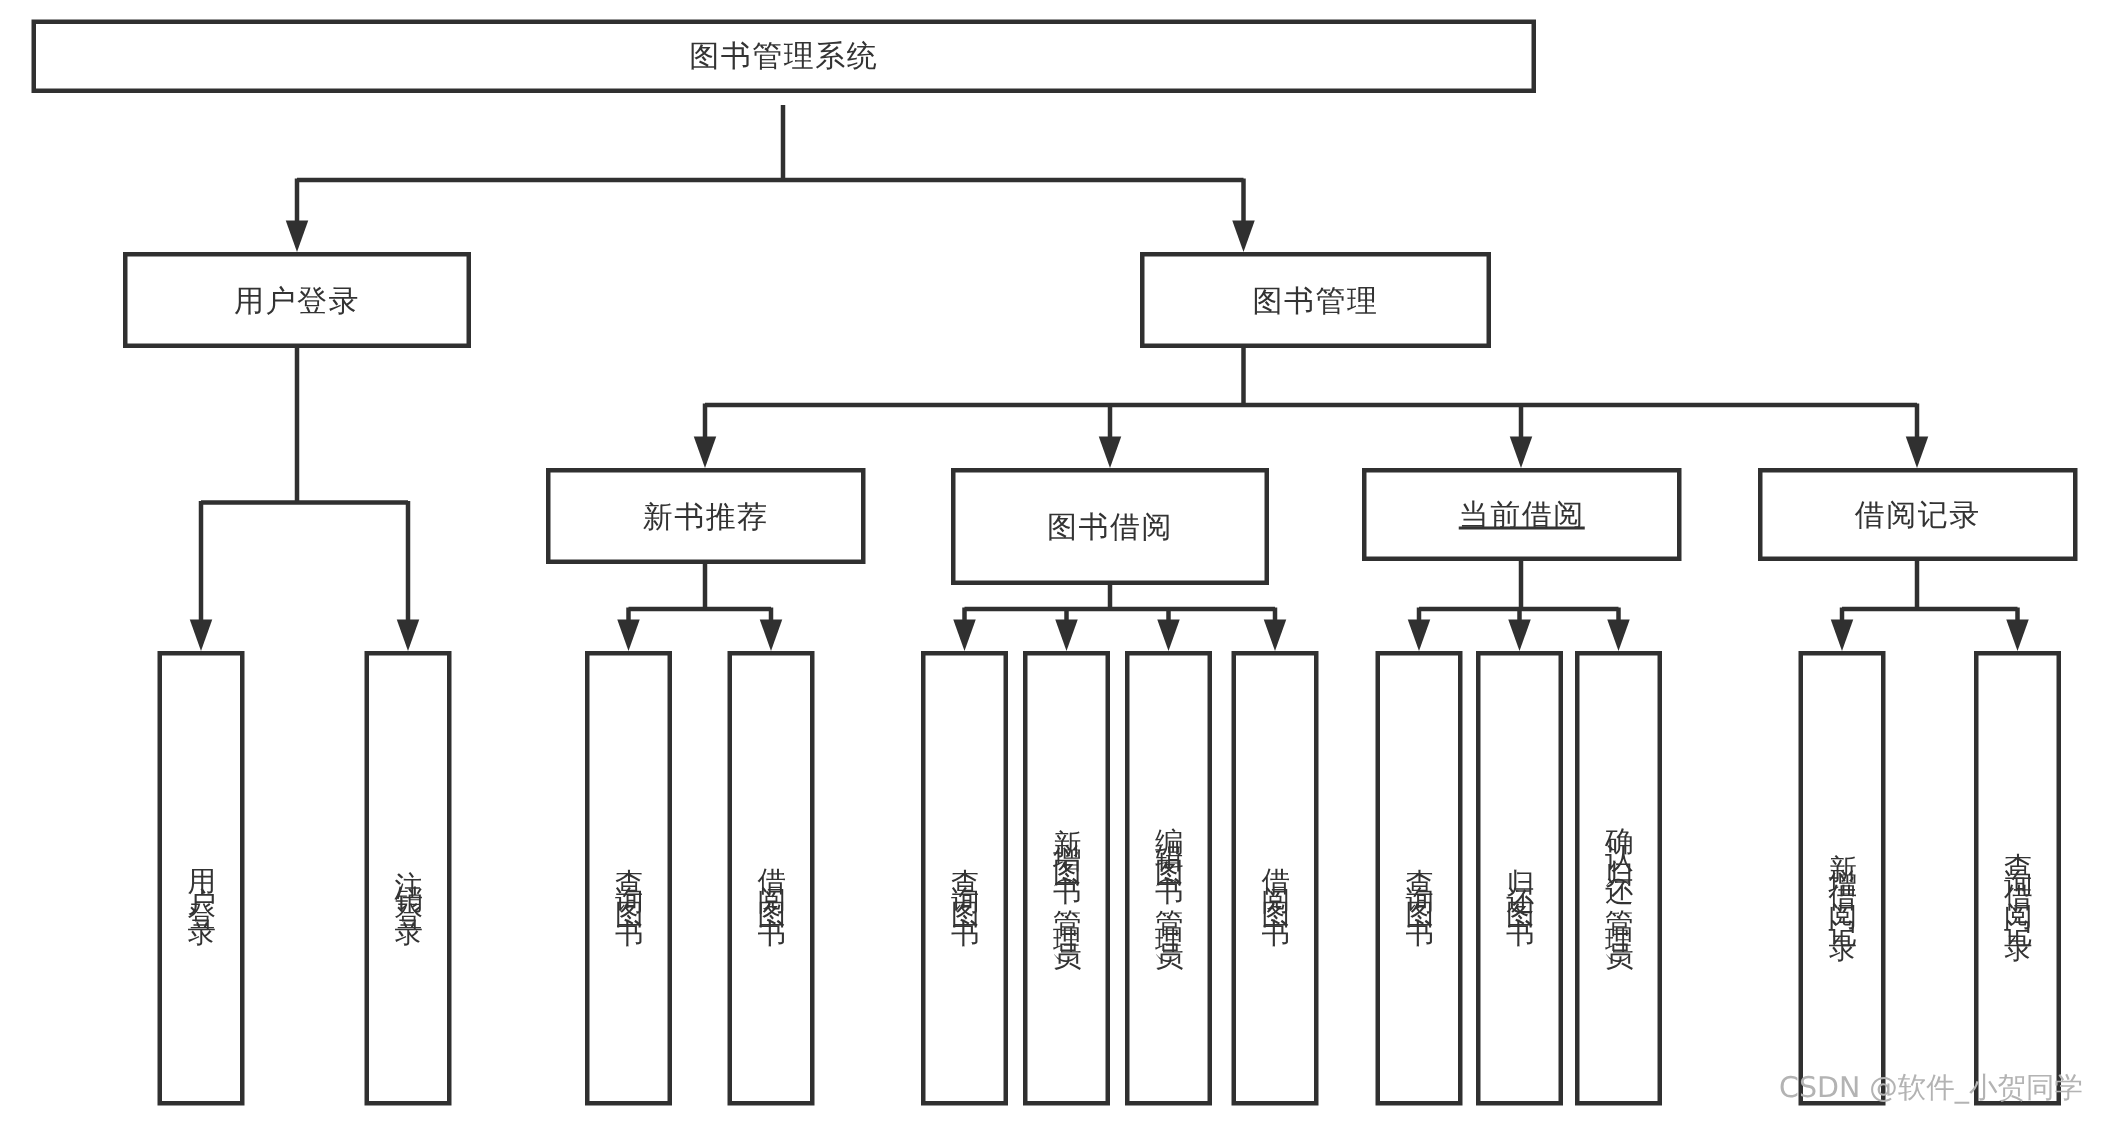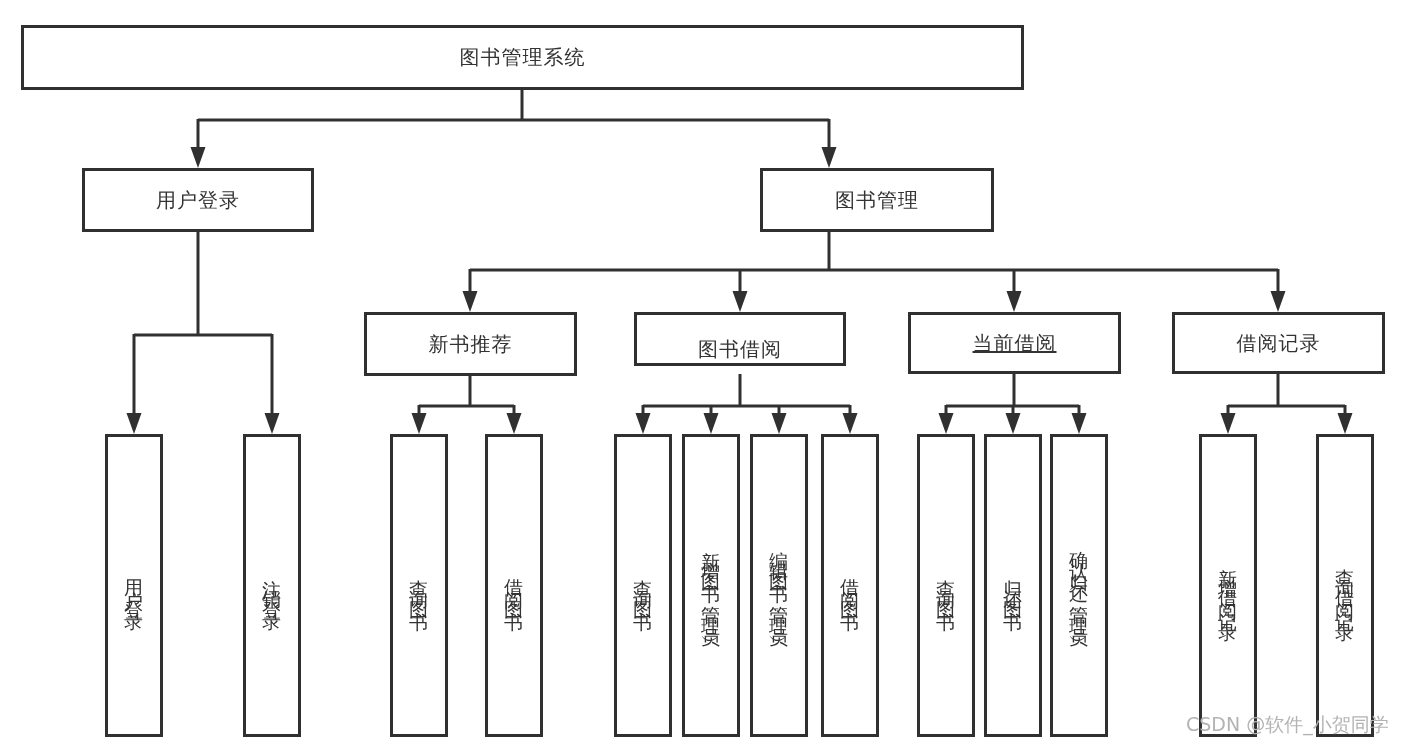--- a/index.html
+++ b/index.html
@@ -126,35 +126,35 @@
     <g>
       <line x1="1278" y1="374" x2="1278" y2="406"></line>
       <line x1="1228" y1="406" x2="1345" y2="406"></line>
       <line x1="1228" y1="405" x2="1228" y2="418"></line>
       <line x1="1345" y1="405" x2="1345" y2="418"></line>
       <polygon points="1220.5,413 1235.5,413 1228,434"></polygon>
       <polygon points="1337.5,413 1352.5,413 1345,434"></polygon>
     </g>
   </svg>
 
-  <div class="node" style="left:21px;top:25px;width:1003px;height:65px;">
+  <div class="node" style="left:21px;top:13px;width:1003px;height:49px;">
     <span>图书管理系统</span>
   </div>
 
   <div class="node" style="left:82px;top:168px;width:232px;height:64px;">
     <span>用户登录</span>
   </div>
   <div class="node" style="left:712px;top:168px;width:234px;height:64px;margin-left:48px;">
     <span>图书管理</span>
   </div>
 
   <div class="node" style="left:364px;top:312px;width:213px;height:64px;">
     <span>新书推荐</span>
   </div>
-  <div class="node" style="left:634px;top:312px;width:212px;height:54px;align-items:flex-end;">
+  <div class="node" style="left:634px;top:312px;width:212px;height:78px;">
     <span>图书借阅</span>
   </div>
   <div class="node" style="left:908px;top:312px;width:213px;height:62px;text-decoration:underline;">
     <span>当前借阅</span>
   </div>
   <div class="node" style="left:1172px;top:312px;width:213px;height:62px;">
     <span>借阅记录</span>
   </div>
 
   <div class="leaf" style="left:105px;">

